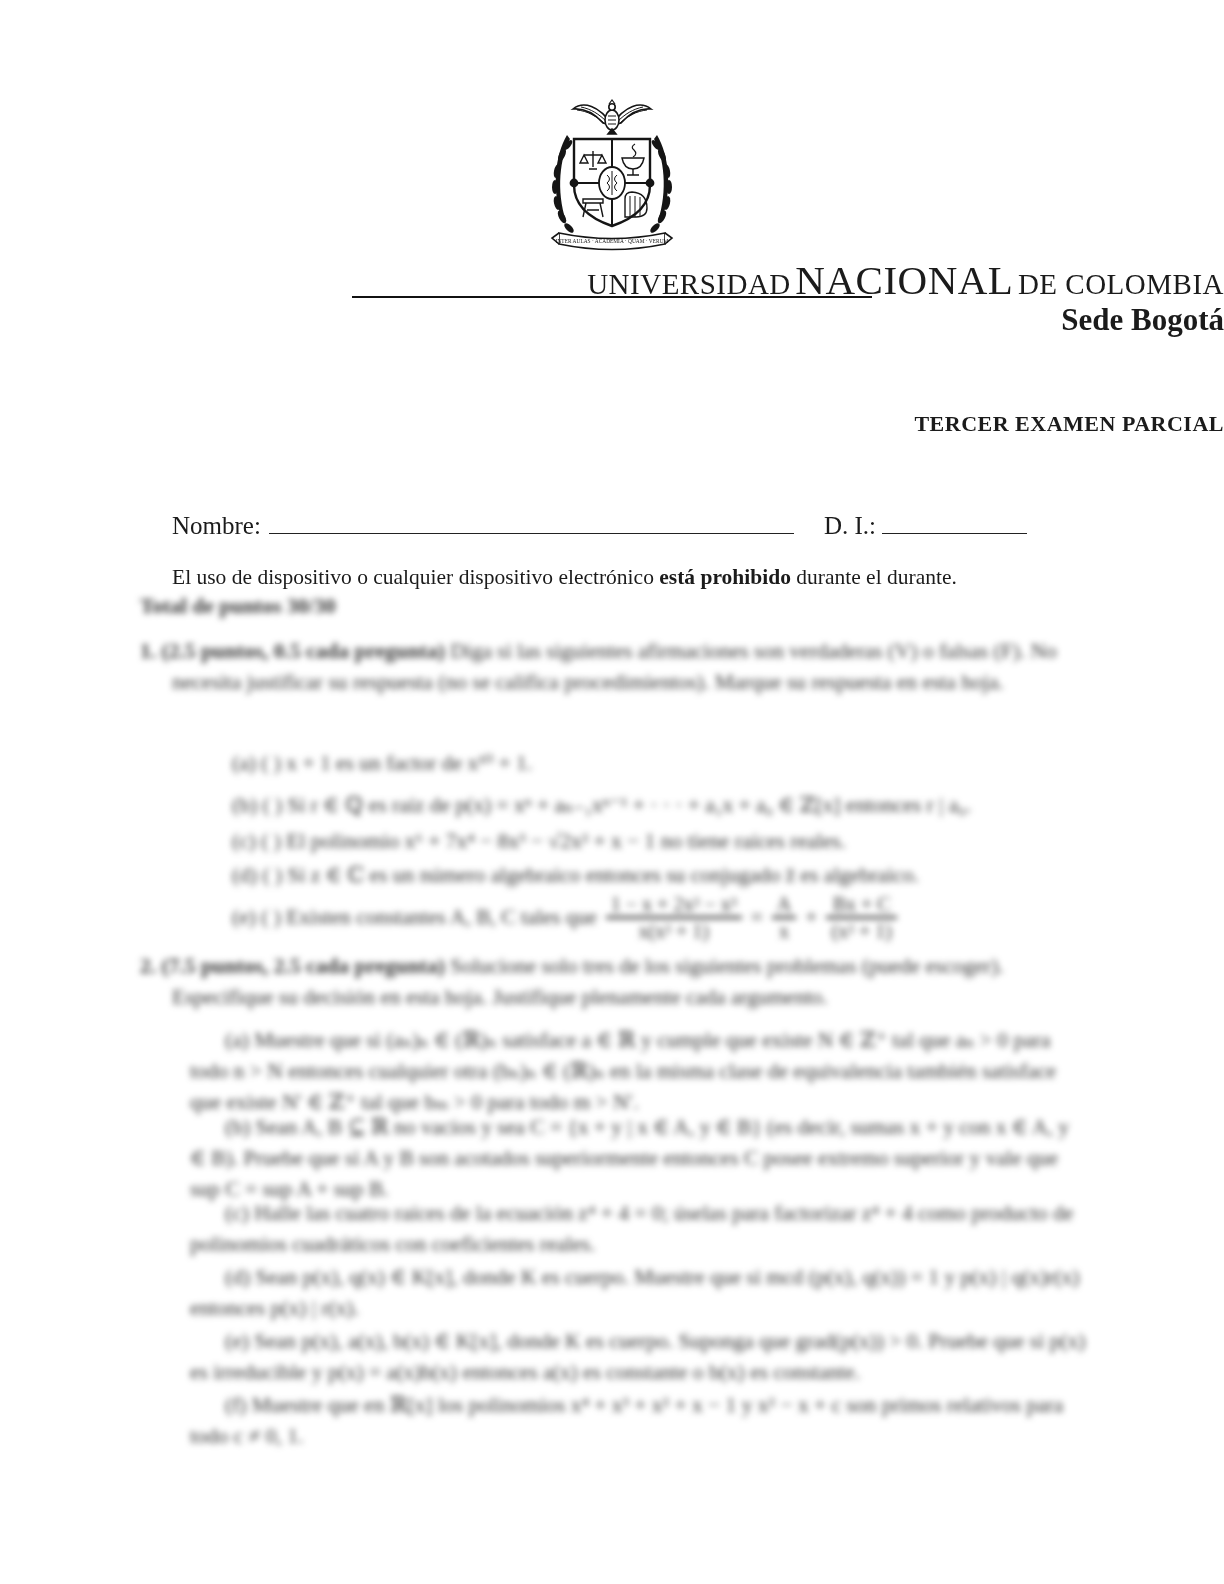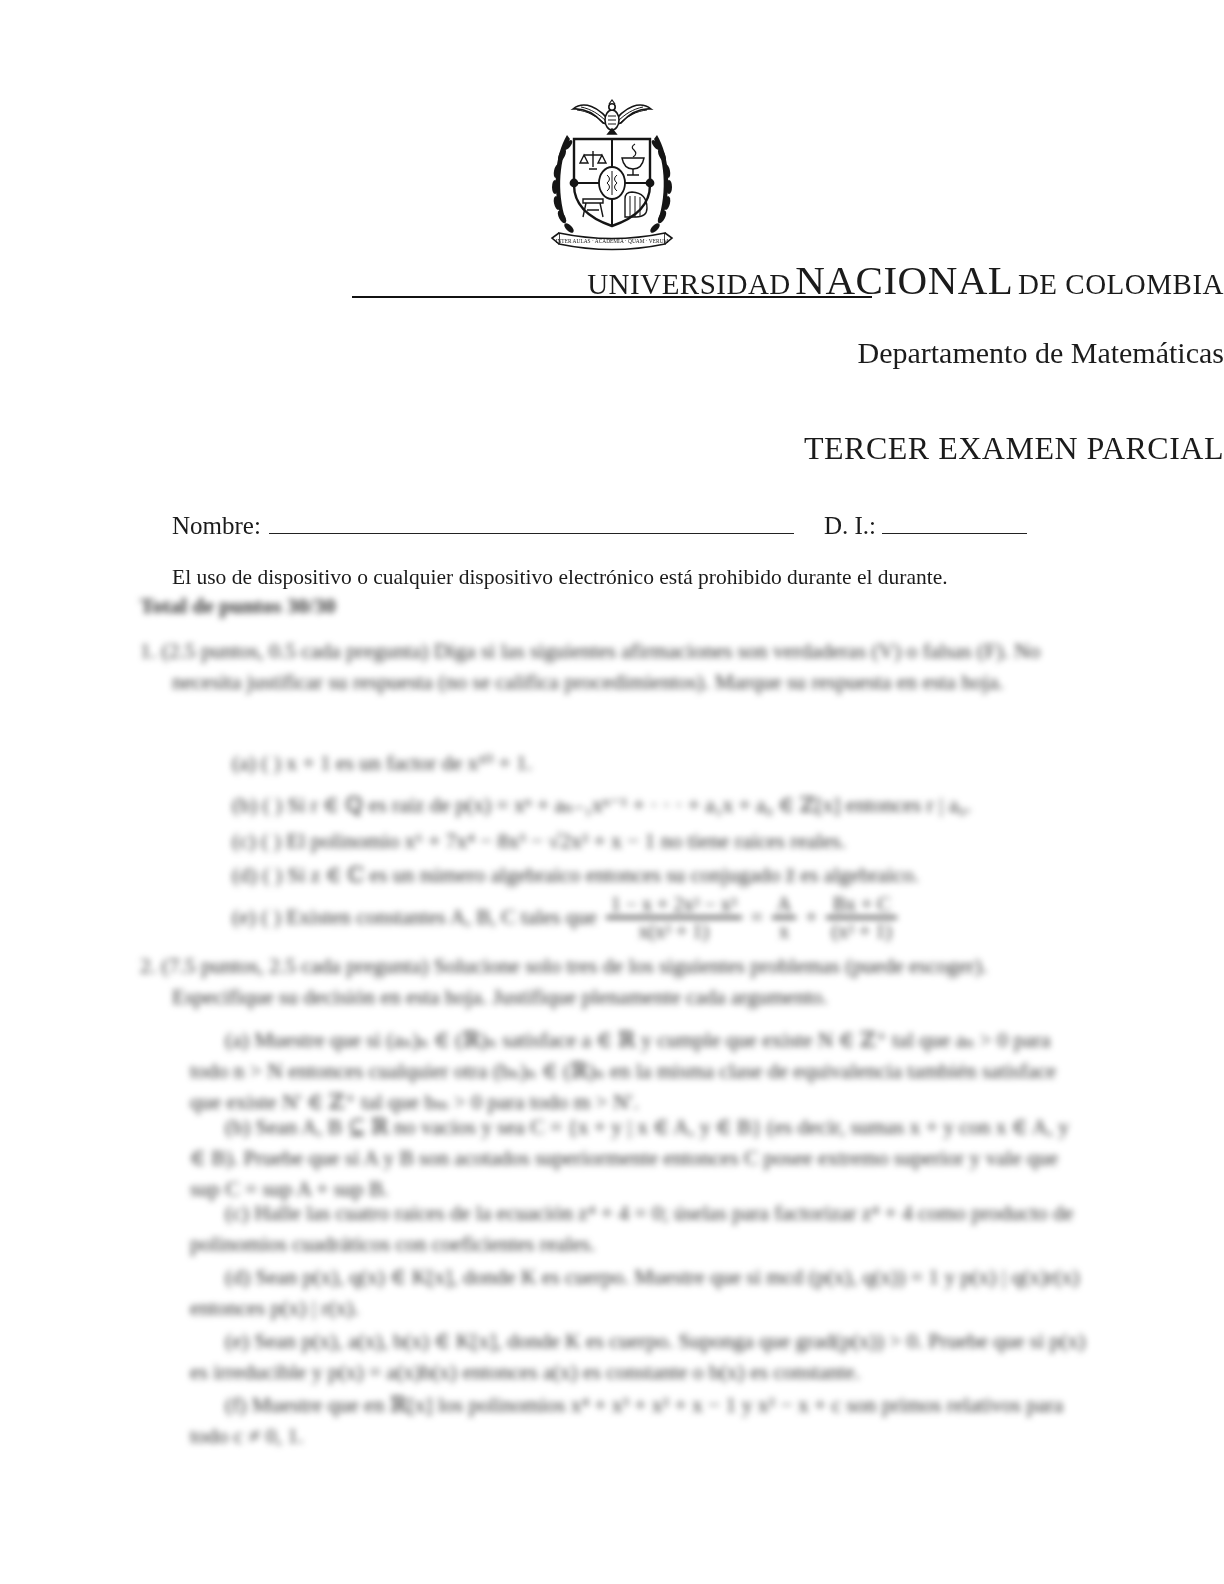--- a/index.html
+++ b/index.html
@@ -14,32 +14,32 @@
   .center { left:0; width:100%; text-align:right; }
 
   
   .uni-line { top:256px; letter-spacing:0.5px; white-space:nowrap; }
   .uni-small { font-size:29px; }
   .uni-big   { font-size:41px; }
   .uni-rule  { top:296px; left:352px; width:520px; height:2px; background:#111; }
   .campus    { top:302px; font-size:31px; font-weight:bold; }
   .dept      { top:336px; font-size:30px; }
   .course    { top:371px; font-size:27px; font-weight:bold; }
-  .examtitle { top:430px; font-size:32px; font-weight:normal; letter-spacing:0.5px; }
+  .examtitle { top:411px; font-size:22px; font-weight:bold; letter-spacing:0.5px; }
 
   
   .namerow { top:512px; left:172px; width:880px; font-size:25px; }
   .fill-line { display:inline-block; border-bottom:1.5px solid #222; height:22px; vertical-align:baseline; }
   .name-line { width:525px; margin-left:8px; }
   .id-label  { margin-left:30px; }
   .id-line   { width:145px; margin-left:6px; }
 
   
   .notice { top:562px; left:140px; width:944px; font-size:21.5px; line-height:30px; text-indent:32px; }
-  .b { font-weight:normal; }
+  .b { font-weight:bold; }
 
   
   .censored { left:0; top:0; width:1224px; height:1584px; filter:blur(3.4px); color:#343434; pointer-events:none; }
   .censored .line, .censored .para { position:absolute; font-size:21.5px; line-height:31px; }
   .total  { top:591px; left:140px; font-weight:bold; }
   .qhead  { left:140px; width:950px; padding-left:32px; text-indent:-32px; }
   .q1head { top:636px; }
   .q2head { top:951px; }
   .q1item { left:232px; width:860px; white-space:nowrap; }
   .q2item { left:190px; width:900px; text-indent:35px; line-height:29.5px; }
@@ -131,21 +131,21 @@
       <text x="75" y="147.5" text-anchor="middle" font-size="5.4" font-family="Liberation Serif, serif" fill="#151515">INTER AULAS · ACADEMIA · QUAM · VERUM</text>
     </svg>
   </div>
 
   <div class="abs center uni-line">
     <span class="uni-small">UNIVERSIDAD</span>
     <span class="uni-big">NACIONAL</span>
     <span class="uni-small">DE COLOMBIA</span>
   </div>
   <div class="abs uni-rule"></div>
-  <div class="abs center dept">Departamento de Matemáticas</div>
+  <div class="abs center campus">Sede Bogotá</div>
   <div class="abs center examtitle">TERCER EXAMEN PARCIAL</div>
 
   <div class="abs namerow">
     <span>Nombre:</span><span class="fill-line name-line"></span><span class="id-label">D. I.:</span><span class="fill-line id-line"></span>
   </div>
 
   <div class="abs notice">
     <span>El uso de dispositivo o cualquier dispositivo electrónico </span><span class="b">está prohibido</span><span> durante el durante.</span>
   </div>
 

